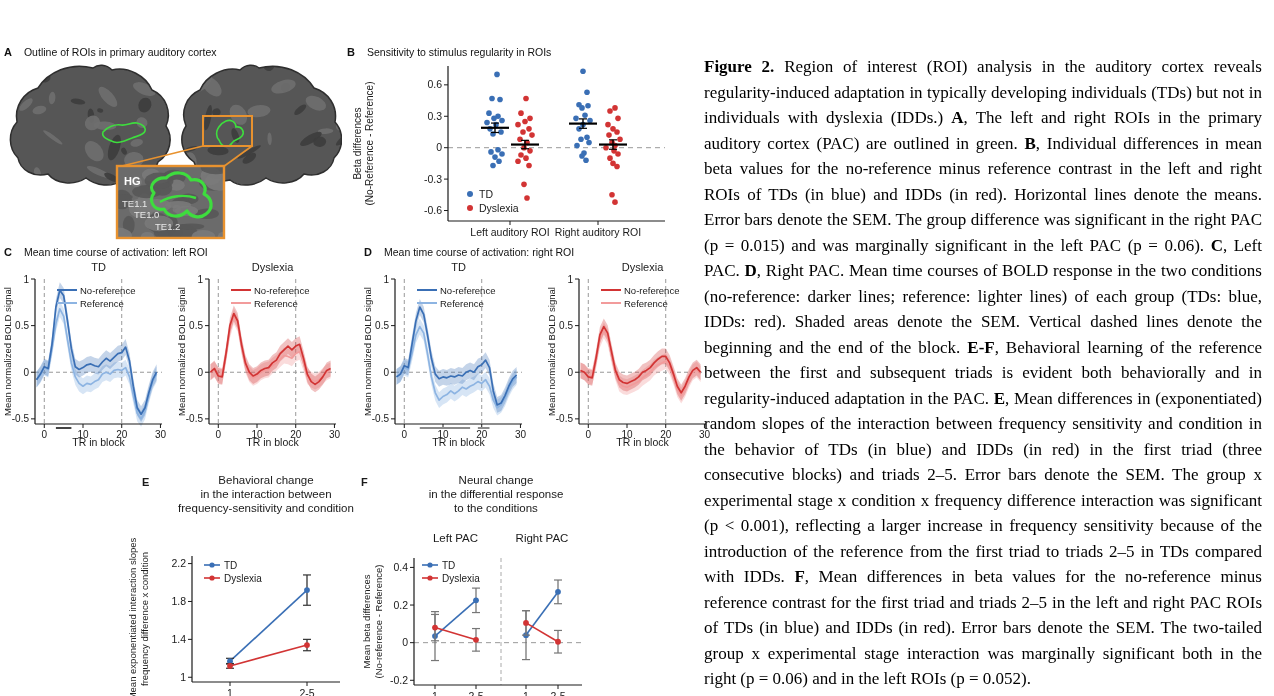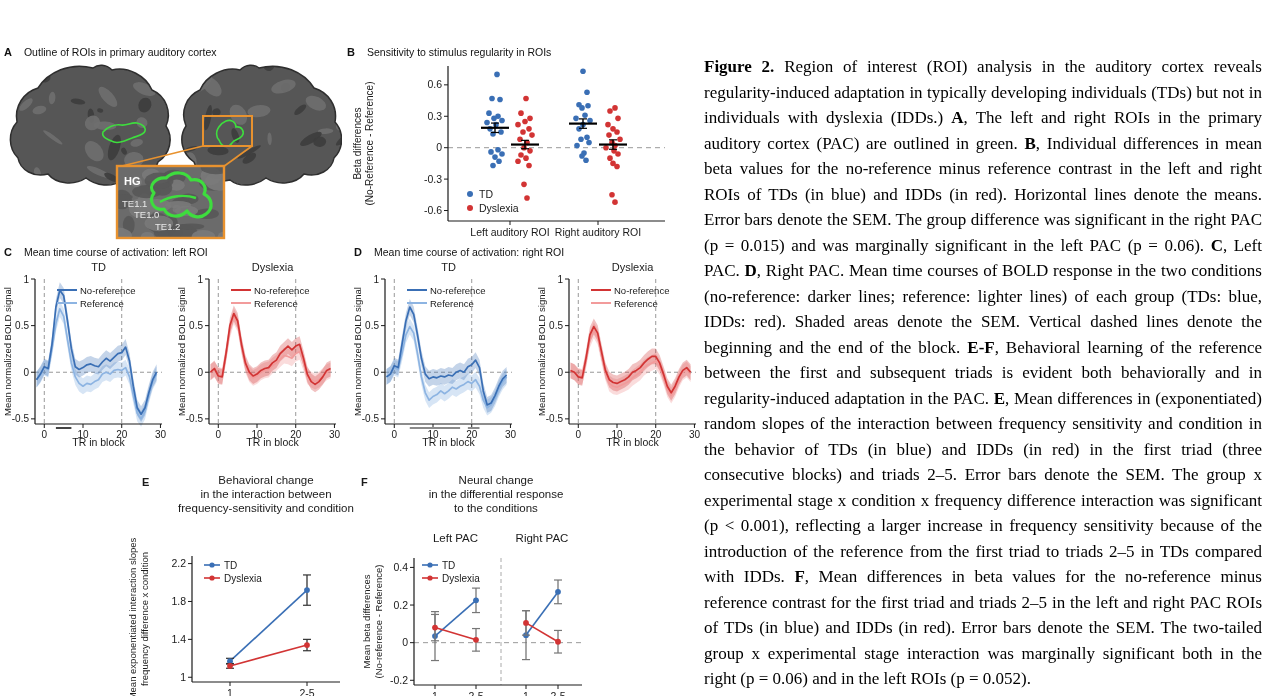--- a/index.html
+++ b/index.html
@@ -429,21 +429,21 @@
         <text x="96.5" y="11" font-size="11" fill="#1a1a1a" text-anchor="middle" dn="subplot-subtitle">Dyslexia</text>
         <text x="96.5" y="186" font-size="10.5" fill="#1a1a1a" text-anchor="middle" dn="x-axis-label">TR in block</text>
         <text x="9" y="91.5" font-size="9.5" fill="#1a1a1a" text-anchor="middle" transform="rotate(-90 9 91.5)" dn="y-axis-label">Mean normalized BOLD signal</text>
         <line x1="55" y1="30" x2="75" y2="30" stroke="#D23434" stroke-width="2"></line>
         <text x="78" y="33.5" font-size="9.5" fill="#1a1a1a" dn="legend-label">No-reference</text>
         <line x1="55" y1="43" x2="75" y2="43" stroke="#F29B9B" stroke-width="2"></line>
         <text x="78" y="46.5" font-size="9.5" fill="#1a1a1a" dn="legend-label">Reference</text>
       </svg>
   </section>
 
-  <section id="panelD" style="left:350px;top:200px;width:360px;height:228px;">
+  <section id="panelD" style="left:360px;top:200px;width:360px;height:228px;">
     <div class="phead">
       <b>D</b><span>Mean time course of activation: right ROI</span>
     </div>
     <svg id="svg-d-0" width="172" height="210" viewBox="0 0 172 210" style="left:2px;top:16px;">
         <line x1="42.29268292682927" y1="19" x2="42.29268292682927" y2="164" stroke="#999999" stroke-width="1" stroke-dasharray="4,3"></line>
         <line x1="119.73170731707317" y1="19" x2="119.73170731707317" y2="164" stroke="#999999" stroke-width="1" stroke-dasharray="4,3"></line>
         <line x1="33" y1="112.24758842443728" x2="160" y2="112.24758842443728" stroke="#999999" stroke-width="1" stroke-dasharray="4,3"></line>
         <polygon points="34.5,109.0 38.4,106.2 42.3,99.7 46.2,101.5 50.0,85.7 53.9,67.0 57.8,58.6 61.7,65.2 65.5,85.7 69.4,109.0 73.3,124.8 77.1,132.3 81.0,128.6 84.9,126.7 88.8,123.0 92.6,125.8 96.5,123.0 100.4,119.2 104.2,121.1 108.1,118.3 112.0,116.4 115.9,113.6 119.7,115.5 123.6,111.8 127.5,118.3 131.3,132.3 135.2,139.8 139.1,137.0 143.0,130.4 146.8,121.1 150.7,113.6 154.6,109.0 154.6,124.8 150.7,129.5 146.8,137.0 143.0,146.3 139.1,152.8 135.2,155.6 131.3,148.1 127.5,134.2 123.6,127.6 119.7,131.4 115.9,129.5 112.0,132.3 108.1,134.2 104.2,137.0 100.4,135.1 96.5,138.8 92.6,141.6 88.8,138.8 84.9,142.6 81.0,144.4 77.1,148.1 73.3,140.7 69.4,124.8 65.5,101.5 61.7,81.0 57.8,74.5 53.9,82.9 50.0,101.5 46.2,117.4 42.3,115.5 38.4,122.0 34.5,124.8 " fill="#8DB4E2" opacity="0.35" stroke="none"></polygon>
         <polygon points="34.5,109.0 38.4,106.2 42.3,97.8 46.2,99.7 50.0,76.3 53.9,53.0 57.8,39.0 61.7,46.5 65.5,67.0 69.4,90.3 73.3,106.2 77.1,110.8 81.0,109.0 84.9,109.9 88.8,108.1 92.6,109.0 96.5,107.1 100.4,108.1 104.2,104.3 108.1,102.5 112.0,104.3 115.9,98.7 119.7,96.9 123.6,92.2 127.5,99.7 131.3,123.0 135.2,137.0 139.1,135.1 143.0,127.6 146.8,118.3 150.7,110.8 154.6,107.1 154.6,123.0 150.7,126.7 146.8,134.2 143.0,143.5 139.1,150.9 135.2,152.8 131.3,138.8 127.5,115.5 123.6,108.1 119.7,112.7 115.9,114.6 112.0,120.2 108.1,118.3 104.2,120.2 100.4,123.9 96.5,123.0 92.6,124.8 88.8,123.9 84.9,125.8 81.0,124.8 77.1,126.7 73.3,122.0 69.4,106.2 65.5,82.9 61.7,62.4 57.8,54.9 53.9,68.9 50.0,92.2 46.2,115.5 42.3,113.6 38.4,122.0 34.5,124.8 " fill="#3A6FB5" opacity="0.3" stroke="none"></polygon>
         <polyline points="34.5,116.9 38.4,114.1 42.3,107.6 46.2,109.5 50.0,93.6 53.9,74.9 57.8,66.6 61.7,73.1 65.5,93.6 69.4,116.9 73.3,132.8 77.1,140.2 81.0,136.5 84.9,134.6 88.8,130.9 92.6,133.7 96.5,130.9 100.4,127.2 104.2,129.0 108.1,126.2 112.0,124.4 115.9,121.6 119.7,123.4 123.6,119.7 127.5,126.2 131.3,140.2 135.2,147.7 139.1,144.9 143.0,138.4 146.8,129.0 150.7,121.6 154.6,116.9" fill="none" stroke="#8DB4E2" stroke-width="1.7" stroke-linejoin="round"></polyline>

